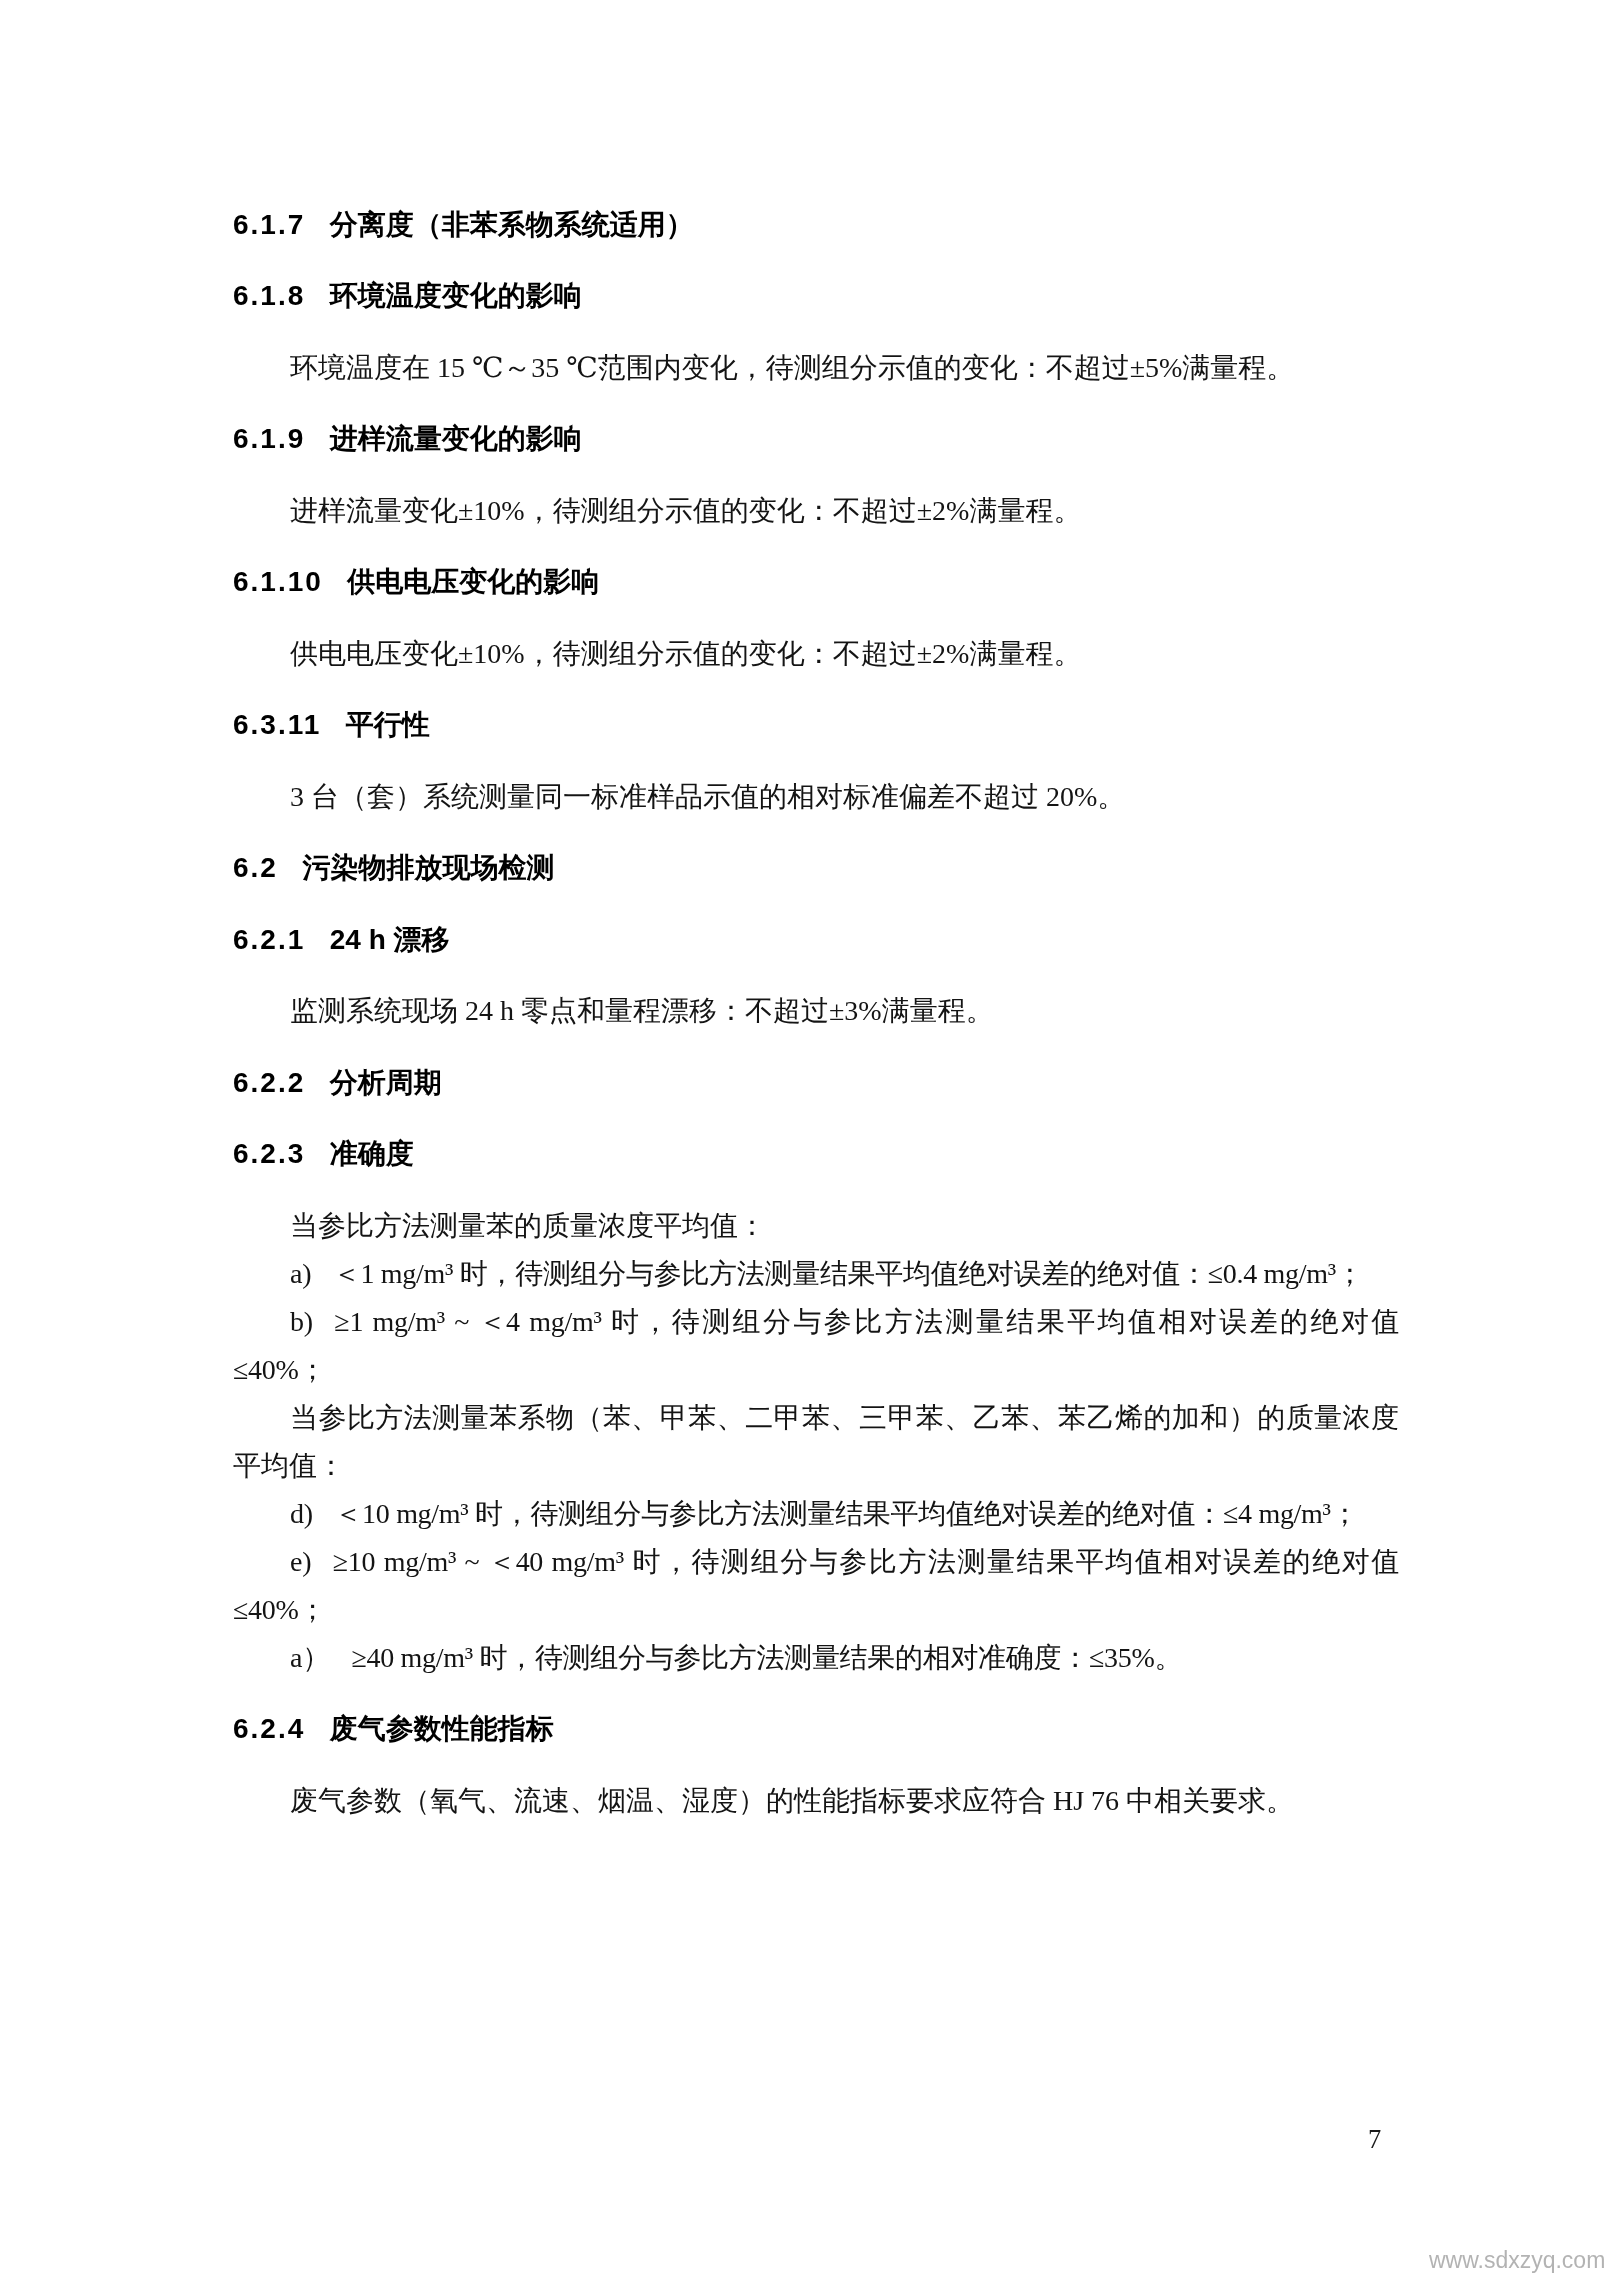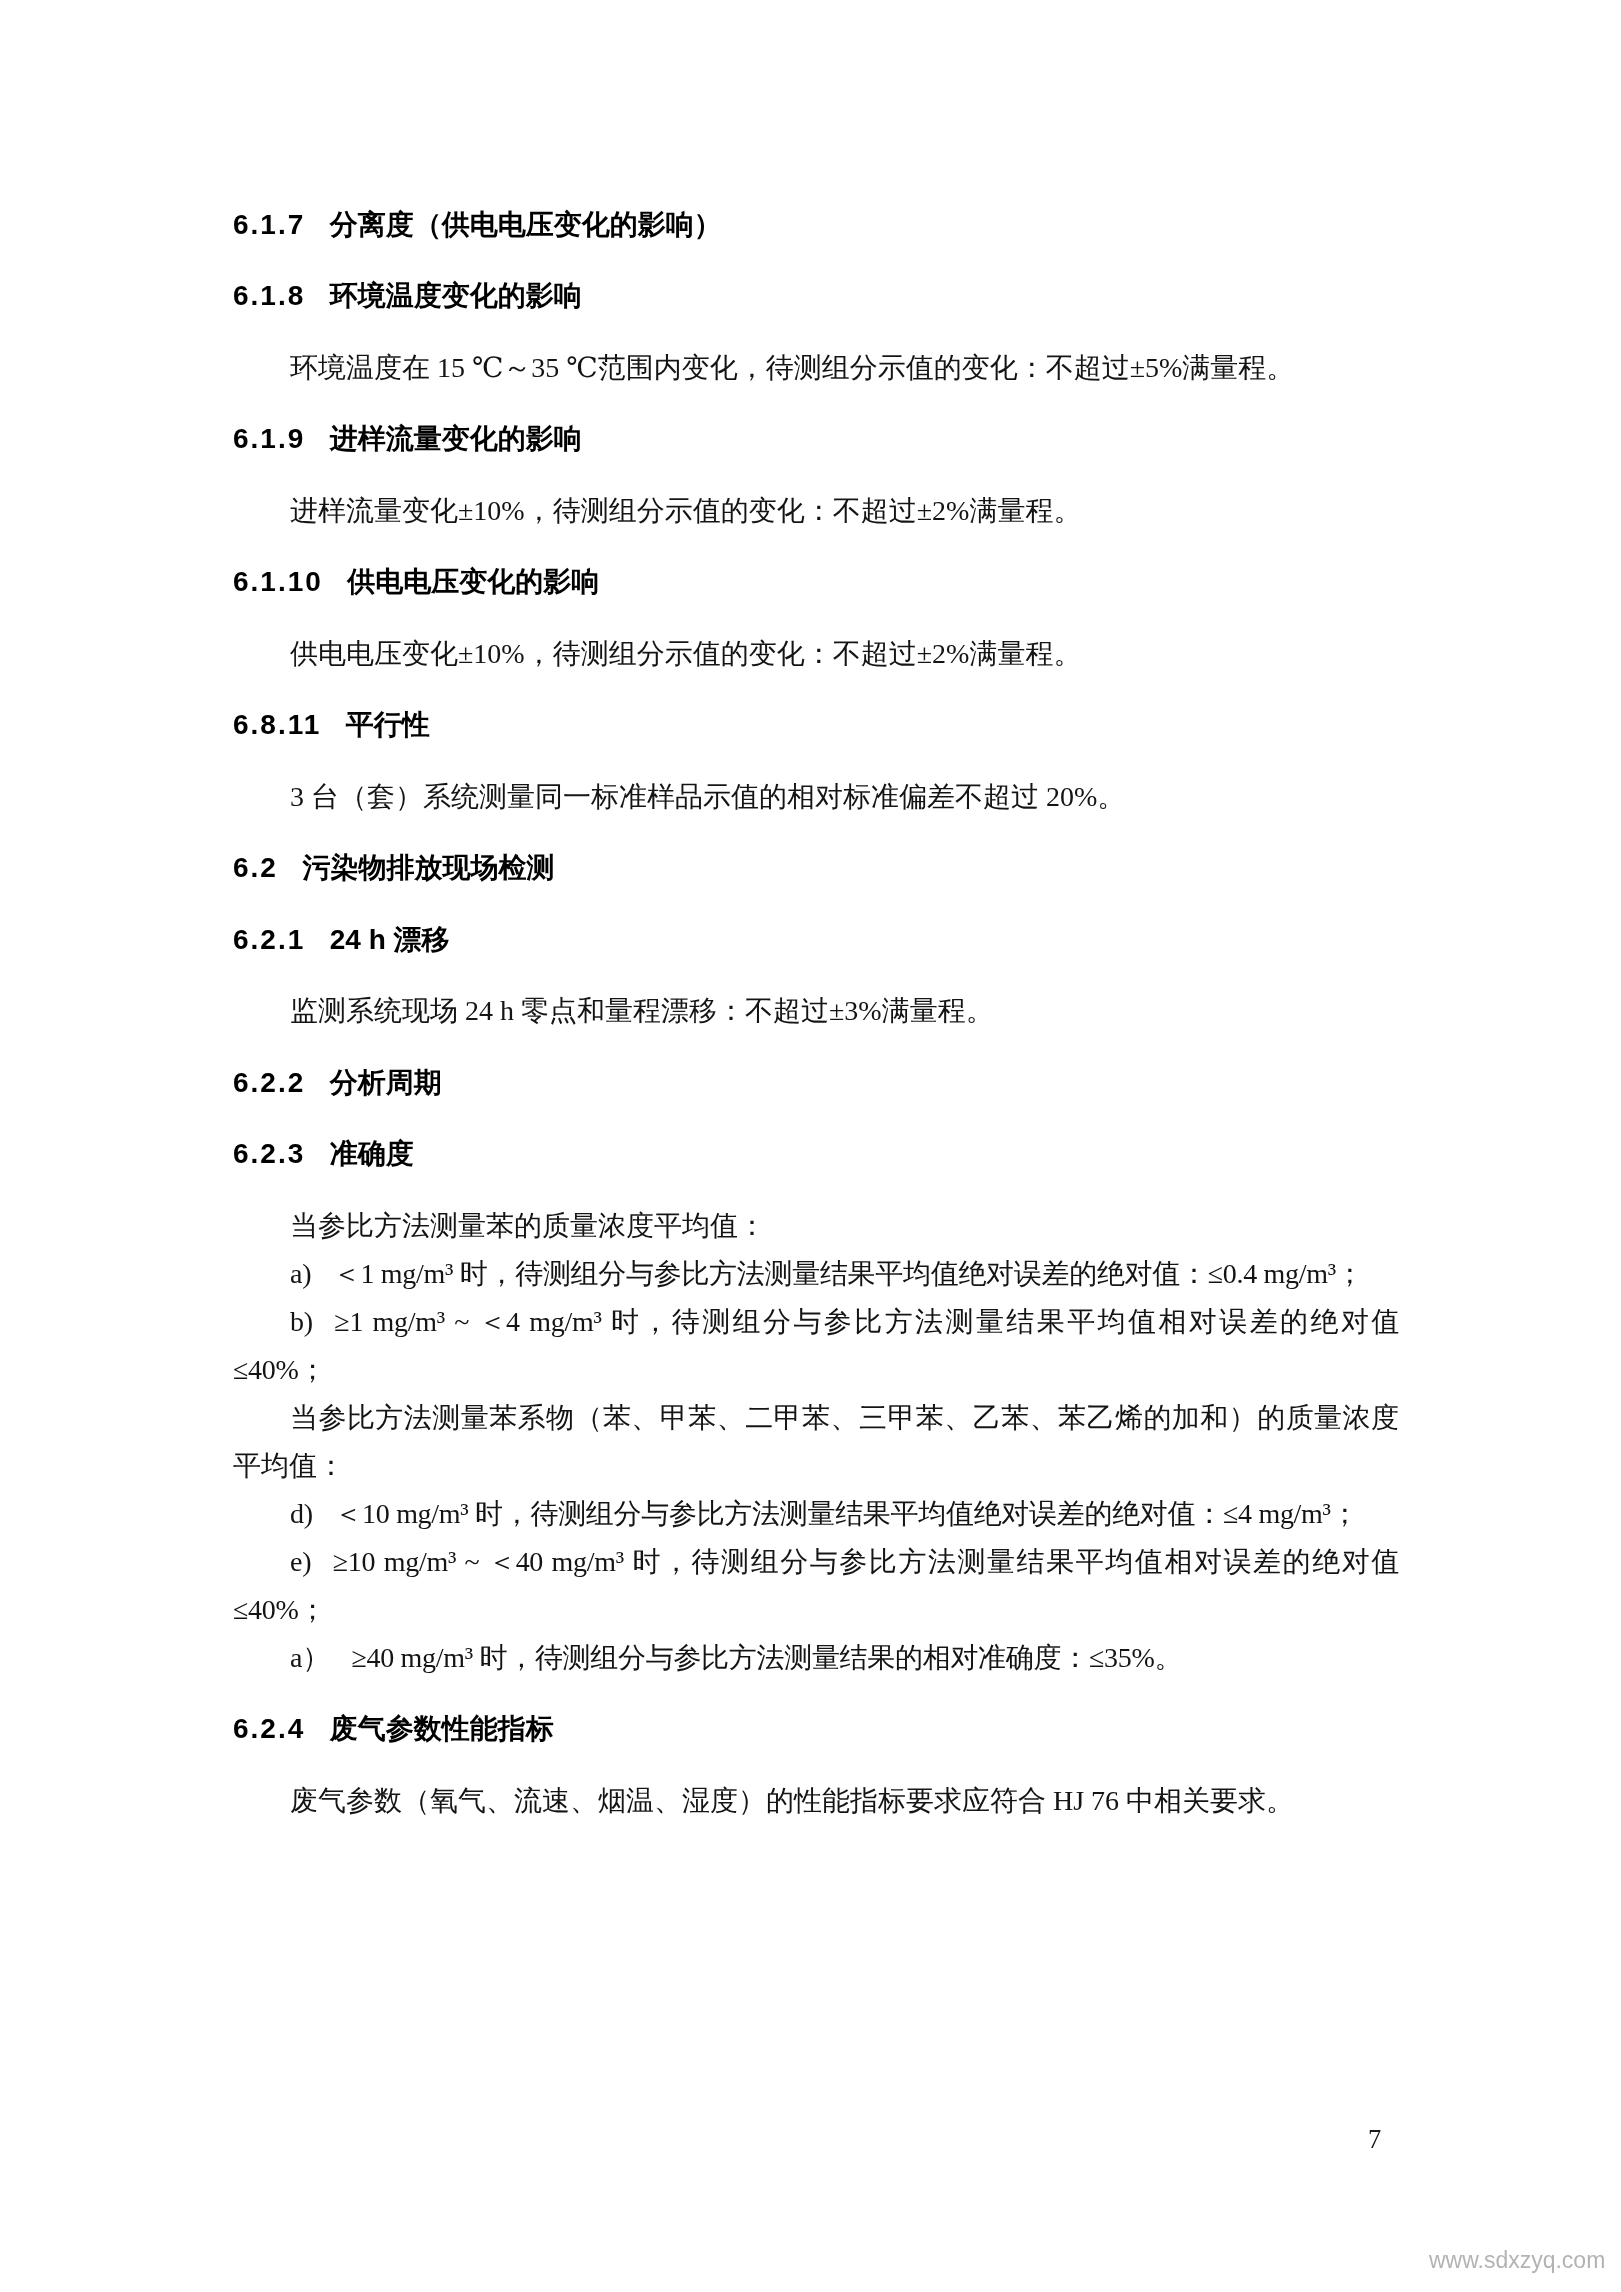--- a/index.html
+++ b/index.html
@@ -72,32 +72,32 @@
     font-size: 23px;
     color: #b3b3b3;
   }
 </style>
 </head>
 <body>
 
 <div class="page">
   <main class="content">
 
-    <h3 class="heading"><span class="hnum">6.1.7</span><span>分离度（供电电压变化的影响）</span></h3>
+    <h3 class="heading"><span class="hnum">6.1.7</span><span>分离度（非苯系物系统适用）</span></h3>
 
     <h3 class="heading"><span class="hnum">6.1.8</span><span>环境温度变化的影响</span></h3>
     <p class="para">环境温度在 15 ℃～35 ℃范围内变化，待测组分示值的变化：不超过±5%满量程。</p>
 
     <h3 class="heading"><span class="hnum">6.1.9</span><span>进样流量变化的影响</span></h3>
     <p class="para">进样流量变化±10%，待测组分示值的变化：不超过±2%满量程。</p>
 
     <h3 class="heading"><span class="hnum">6.1.10</span><span>供电电压变化的影响</span></h3>
     <p class="para">供电电压变化±10%，待测组分示值的变化：不超过±2%满量程。</p>
 
-    <h3 class="heading"><span class="hnum">6.8.11</span><span>平行性</span></h3>
+    <h3 class="heading"><span class="hnum">6.3.11</span><span>平行性</span></h3>
     <p class="para">3 台（套）系统测量同一标准样品示值的相对标准偏差不超过 20%。</p>
 
     <h3 class="heading"><span class="hnum">6.2</span><span>污染物排放现场检测</span></h3>
 
     <h3 class="heading"><span class="hnum">6.2.1</span><span>24 h 漂移</span></h3>
     <p class="para">监测系统现场 24 h 零点和量程漂移：不超过±3%满量程。</p>
 
     <h3 class="heading"><span class="hnum">6.2.2</span><span>分析周期</span></h3>
 
     <h3 class="heading"><span class="hnum">6.2.3</span><span>准确度</span></h3>

